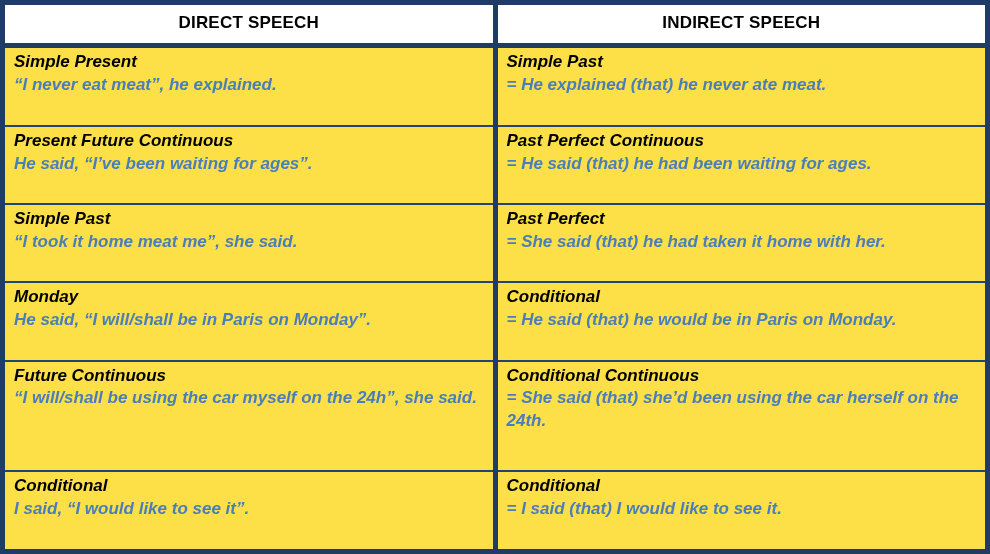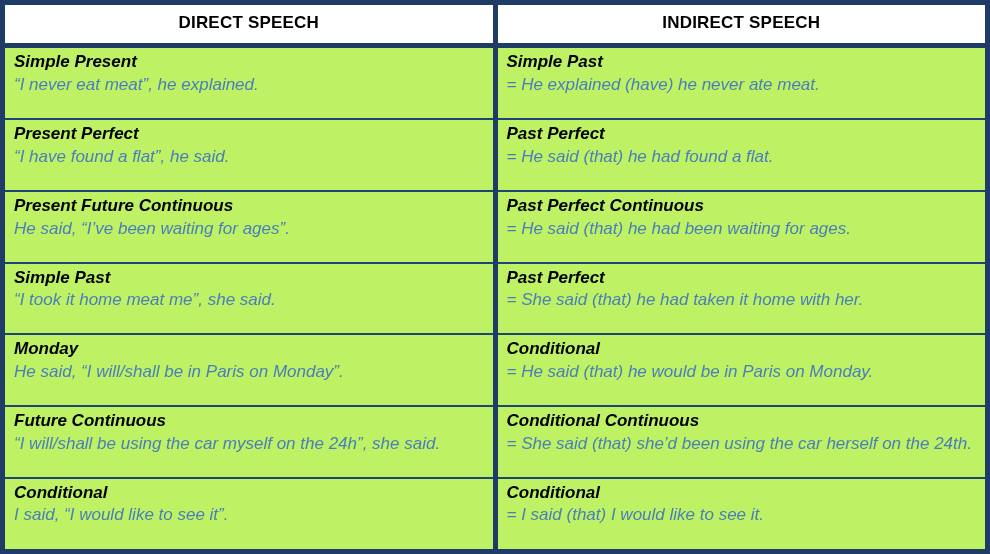--- a/index.html
+++ b/index.html
@@ -43,37 +43,37 @@
     letter-spacing: 0.2px;
     background: #ffffff;
     border-bottom: 5px solid #1F3C66;
   }
   .hdr-cell.left { border-right: 5px solid #1F3C66; }
 
   
   .body-cell {
     vertical-align: top;
     padding: 3px 8px 5px 9px;
-    background: #bef264;
+    background: #fde047;
     border-bottom: 2px solid #1F4576;
   }
   .body-cell.left  { border-right: 5px solid #1F3C66; }
   tr.row-last .body-cell { border-bottom: none; }
 
   .tense {
     font-size: 17px;
     font-weight: bold;
     font-style: italic;
     color: #000000;
     line-height: 1.33;
     white-space: pre-wrap;
   }
   .example {
     font-size: 17px;
-    font-weight: normal;
+    font-weight: bold;
     font-style: italic;
     color: #4A7EBB;
     line-height: 1.33;
     white-space: pre-wrap;
   }
 </style>
 </head>
 <body>
 
 <table id="speech-table">
@@ -88,31 +88,21 @@
     </tr>
   </thead>
   <tbody id="table-body">
       <tr>
         <td class="body-cell left">
           <div class="tense">Simple Present</div>
           <div class="example">“I never eat meat”, he explained.</div>
         </td>
         <td class="body-cell right">
           <div class="tense">Simple Past</div>
-          <div class="example">= He explained (have) he never ate meat.</div>
-        </td>
-      </tr>
-      <tr>
-        <td class="body-cell left">
-          <div class="tense">Present Perfect</div>
-          <div class="example">“I have found a flat”, he said.</div>
-        </td>
-        <td class="body-cell right">
-          <div class="tense">Past Perfect</div>
-          <div class="example">= He said (that) he had found a flat.</div>
+          <div class="example">= He explained (that) he never ate meat.</div>
         </td>
       </tr>
       <tr>
         <td class="body-cell left">
           <div class="tense">Present Future Continuous</div>
           <div class="example">He said, “I’ve been waiting for ages”.</div>
         </td>
         <td class="body-cell right">
           <div class="tense">Past Perfect Continuous</div>
           <div class="example">= He said (that) he had been waiting for ages.</div>

